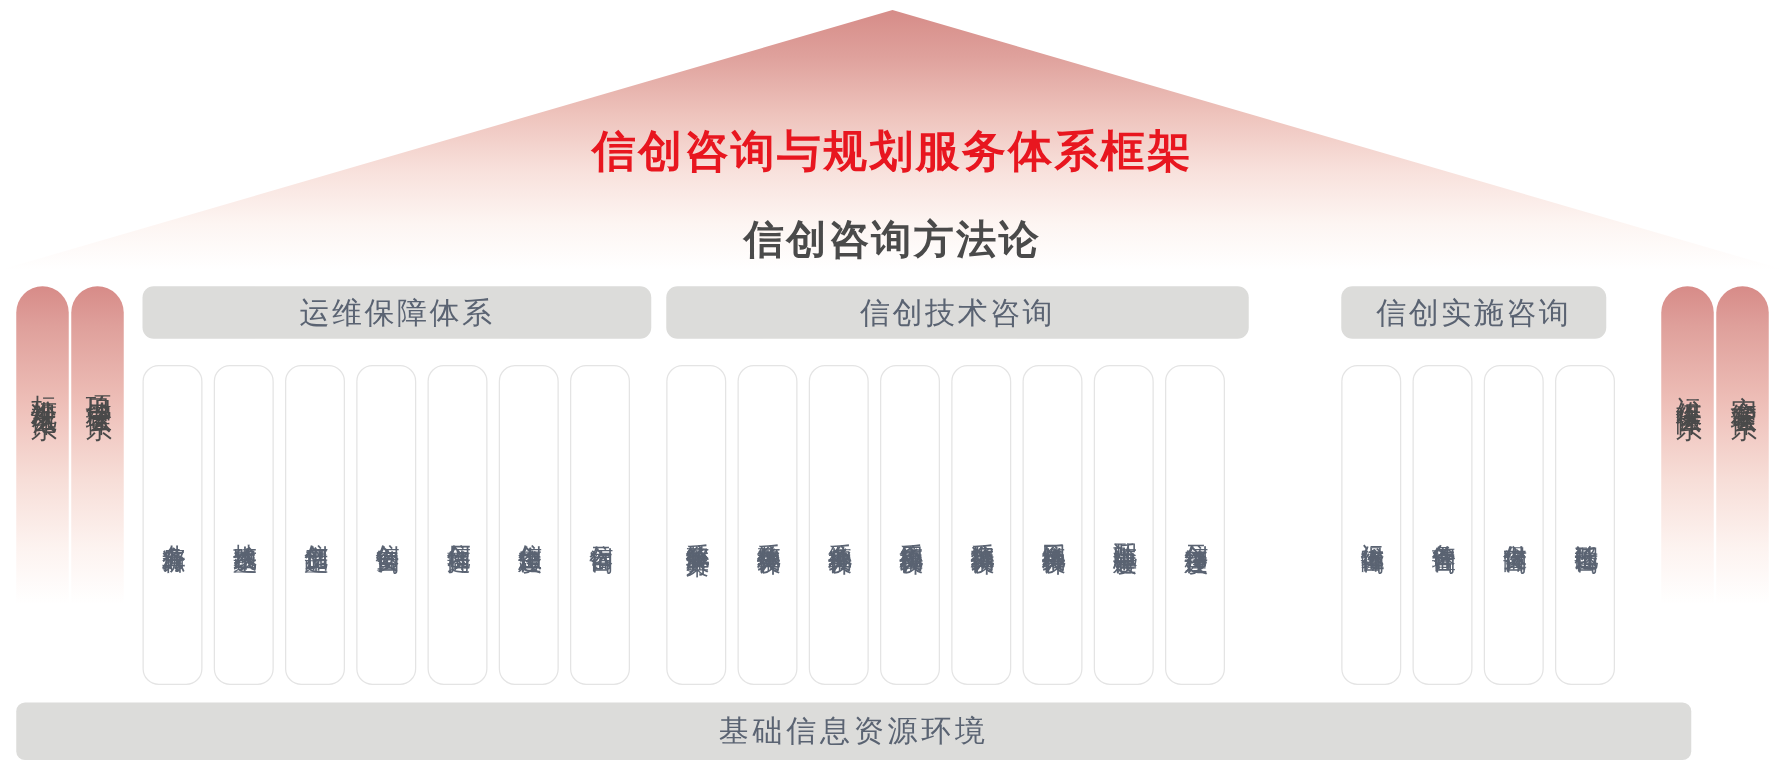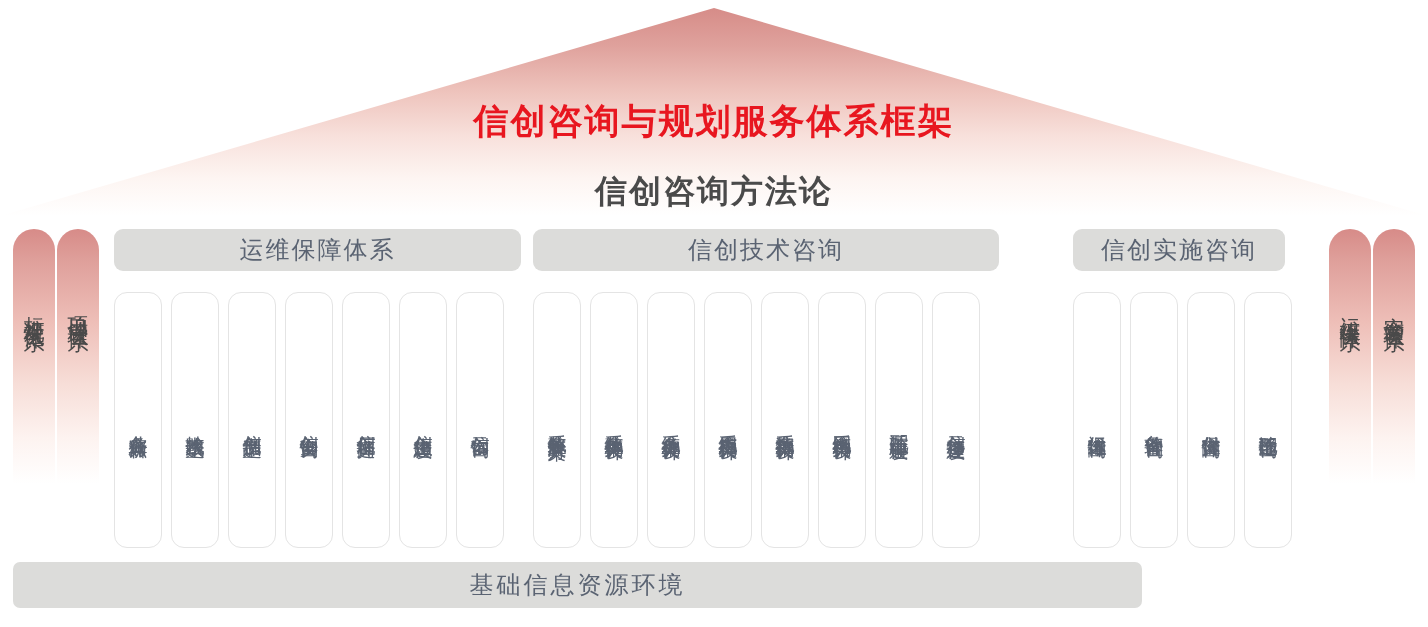--- a/index.html
+++ b/index.html
@@ -124,21 +124,21 @@
     line-height: 30px;
     letter-spacing: 1px;
     white-space: nowrap;
   }
 
   
   .base {
     position: absolute;
     left: 13px;
     top: 562px;
-    width: 1129px;
+    width: 1340px;
     height: 46px;
     background: #dcdcda;
     border-radius: 7px;
     display: flex;
     align-items: center;
     justify-content: center;
     font-size: 24px;
     color: #5a6372;
     letter-spacing: 3px;
     z-index: 2;

